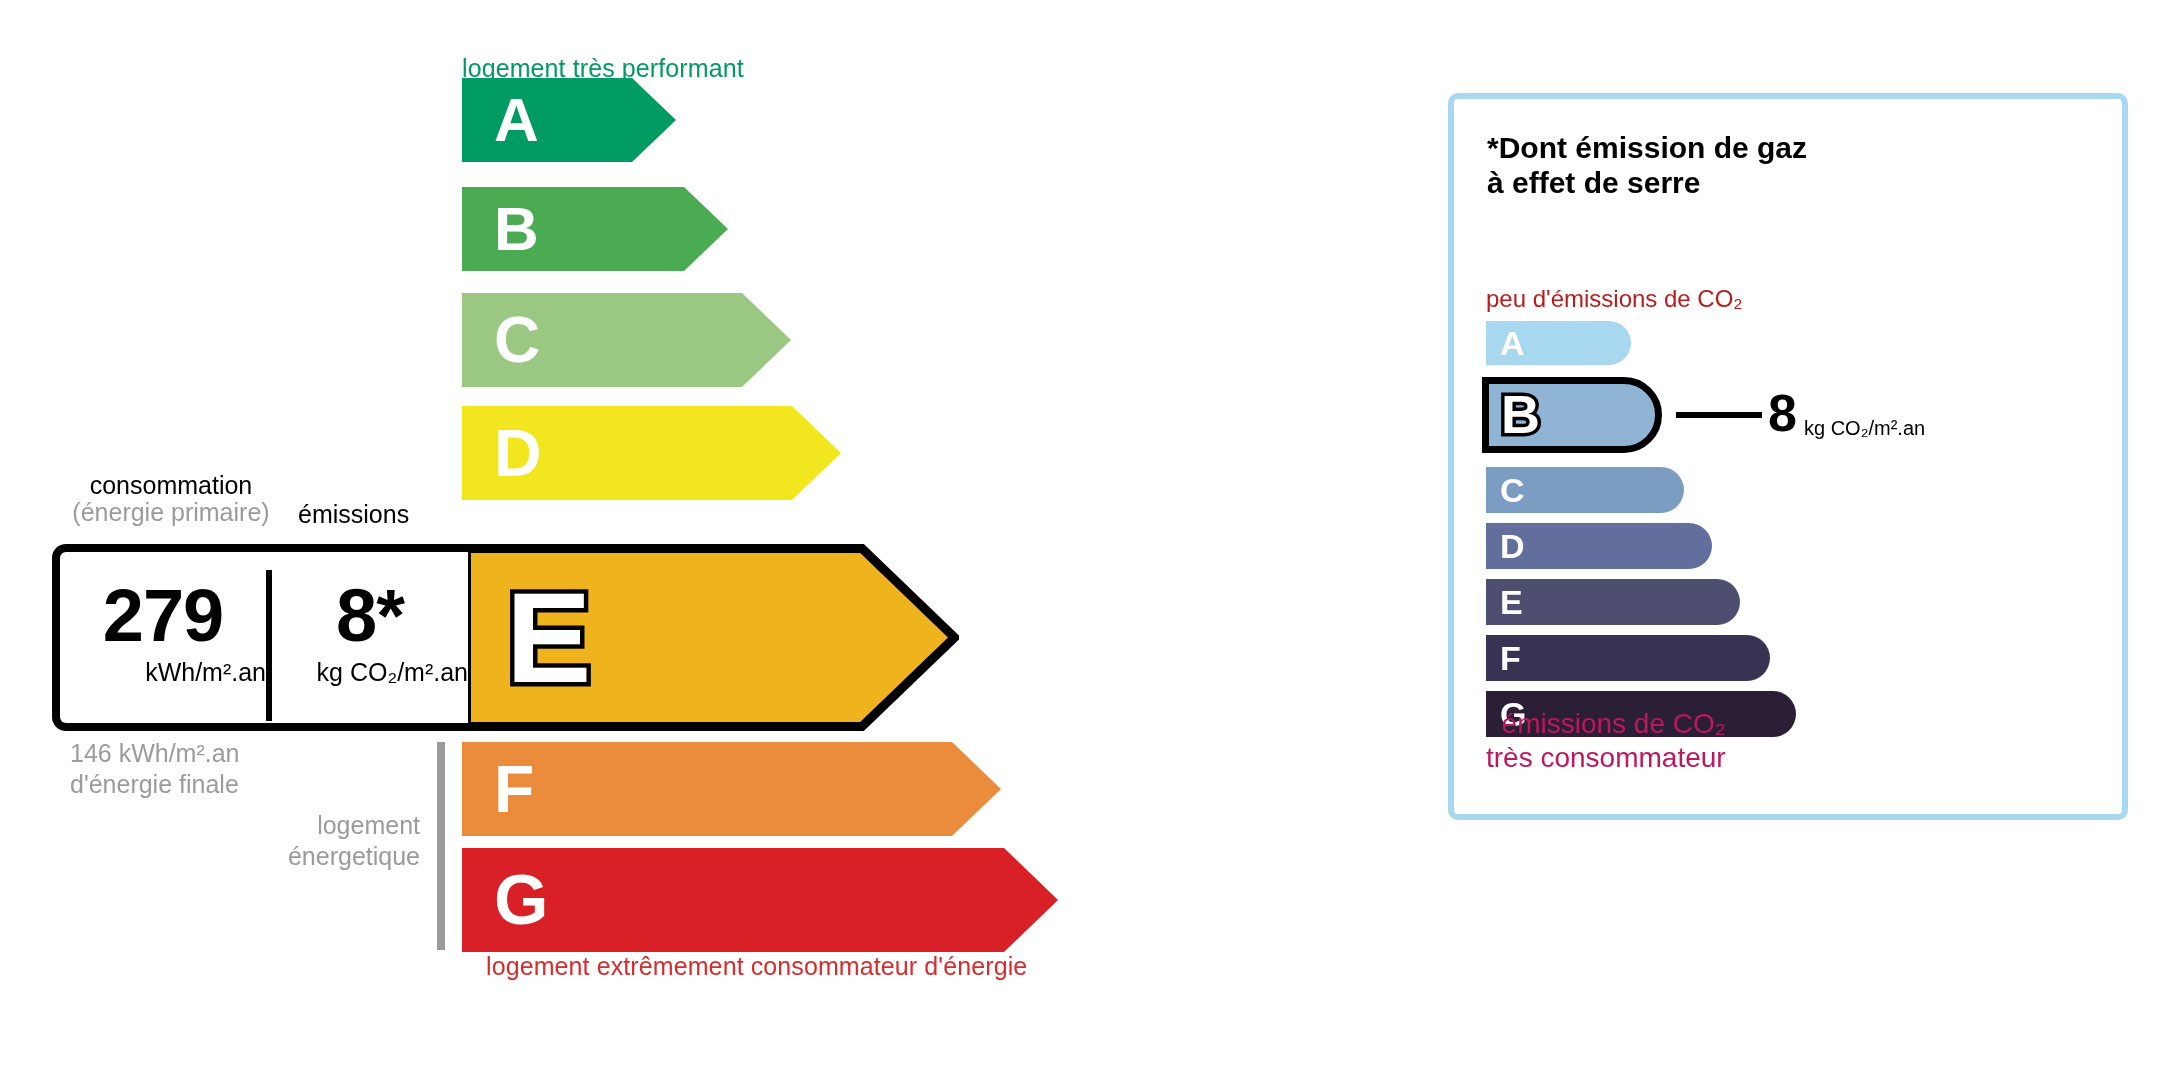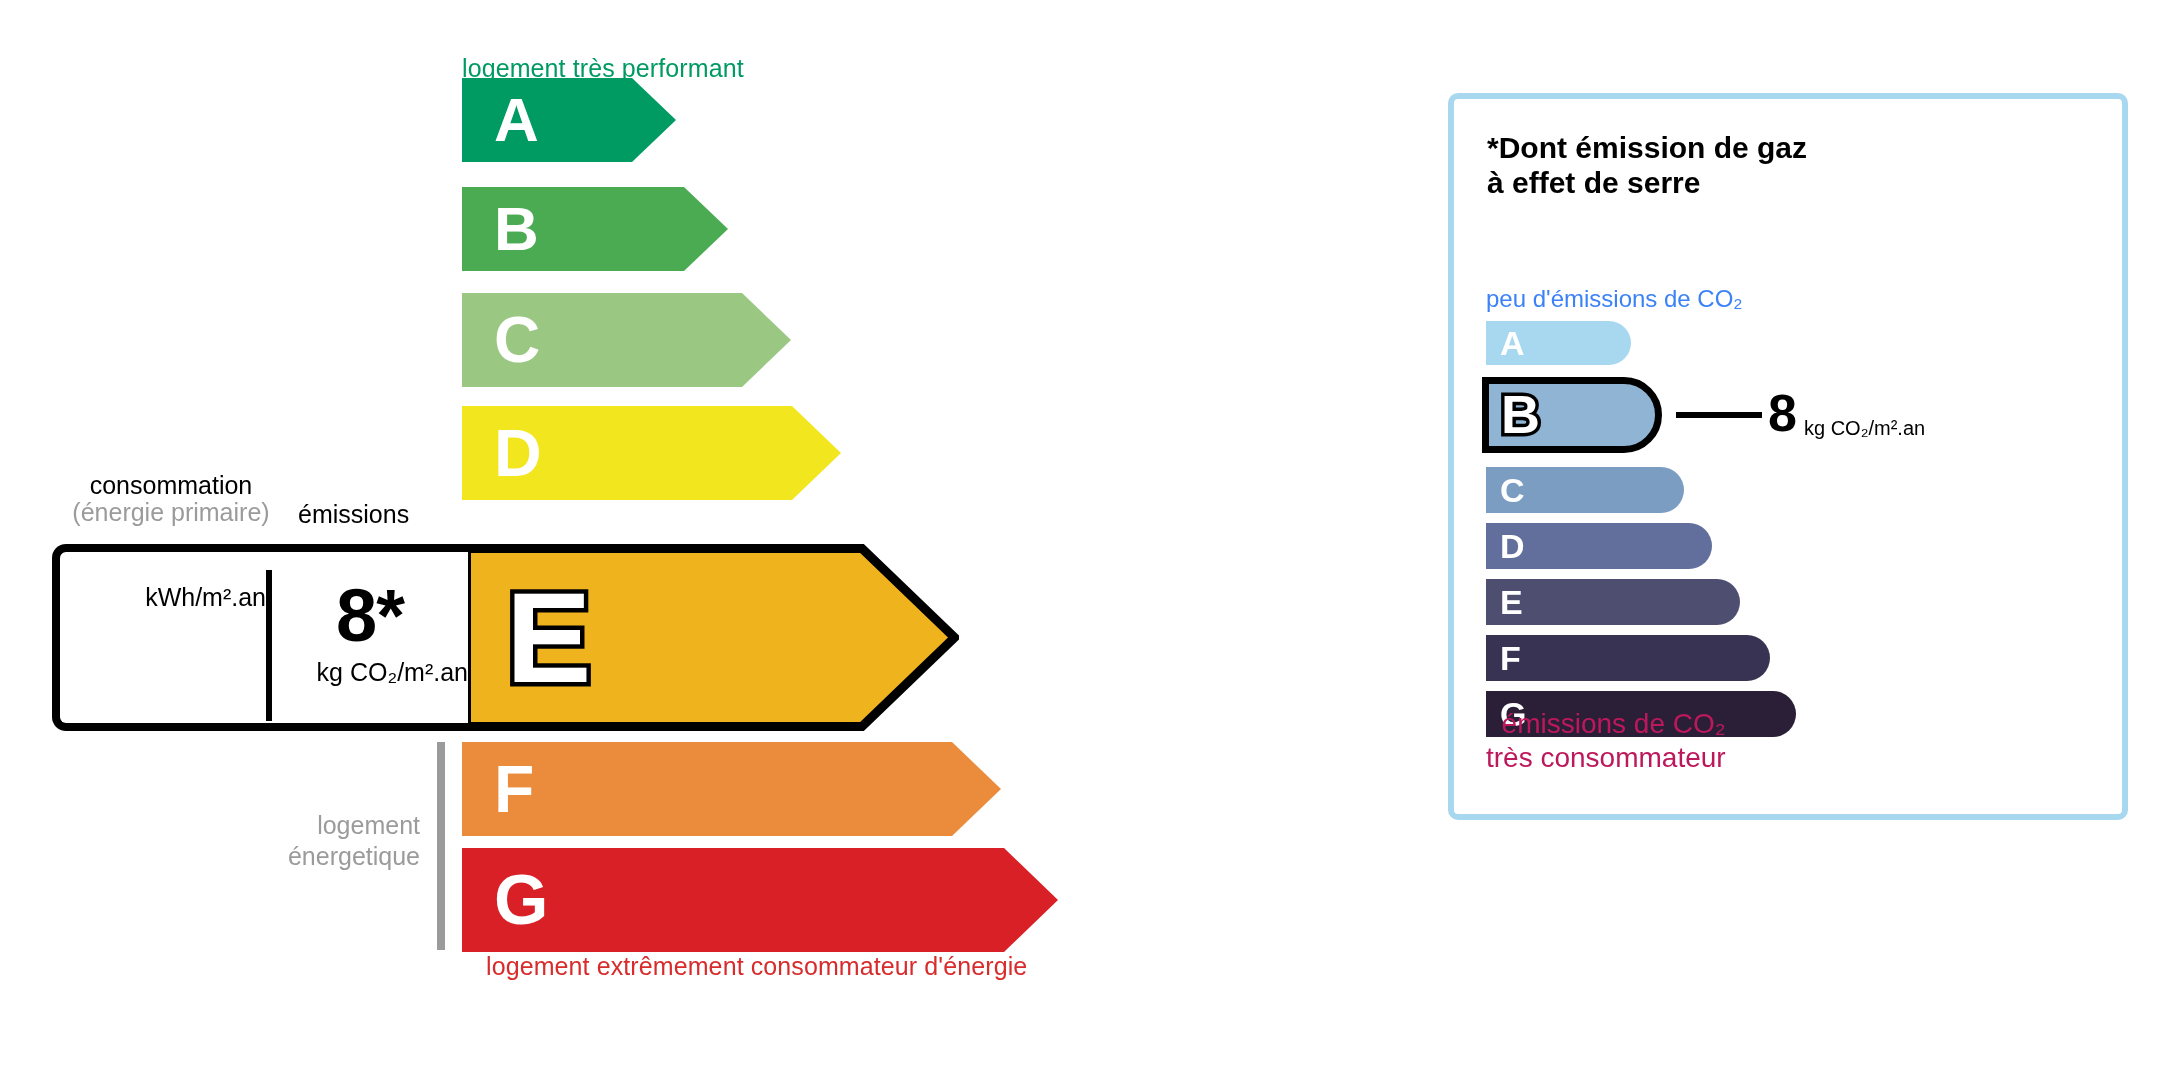--- a/index.html
+++ b/index.html
@@ -158,21 +158,21 @@
     font-size: 30px;
     font-weight: bold;
     color: #000;
     line-height: 1.16;
     white-space: nowrap;
   }
   .co2-top-label {
     position: absolute;
     left: 32px; top: 186px;
     font-size: 24px;
-    color: #3b82f6;
+    color: #b91c1c;
     white-space: nowrap;
   }
   .co2-bottom-label {
     position: absolute;
     left: 32px; top: 608px;
     font-size: 28px;
     color: #be185d;
     line-height: 1.2;
     white-space: nowrap;
     text-align: right;
@@ -279,35 +279,40 @@
           <svg width="596" height="104" viewBox="0 0 596 104">
             <polygon points="0,0 542,0 596,52 542,104 0,104" fill="#d82026"></polygon>
           </svg>
           <span class="glyph" style="font-size: 70px;">G</span>
         </div>
       </div>
 
     <div id="value-box">
       <div id="value-divider"></div>
       <div class="val-cell" style="left:0px; width:206px;">
+        <div class="val-num">279</div>
         <div class="val-unit">kWh/m².an</div>
       </div>
       <div class="val-cell" style="left:212px; width:196px;">
         <div class="val-num">8*</div>
         <div class="val-unit">kg CO₂/m².an</div>
       </div>
     </div>
 
     <div class="lbl-consommation">
       <span>consommation</span>
       <span class="sub">(énergie primaire)</span>
     </div>
 
     <div class="lbl-emissions">émissions</div>
 
+    <div class="lbl-final">
+      <span>146 kWh/m².an</span><br>
+      <span>d'énergie finale</span>
+    </div>
 
     <div class="lbl-passoire">
       <span>logement</span><br>
       <span>énergetique</span>
     </div>
     <div id="passoire-bar"></div>
 
     <div class="bottom-caption">logement extrêmement consommateur d'énergie</div>
   </section>
 

